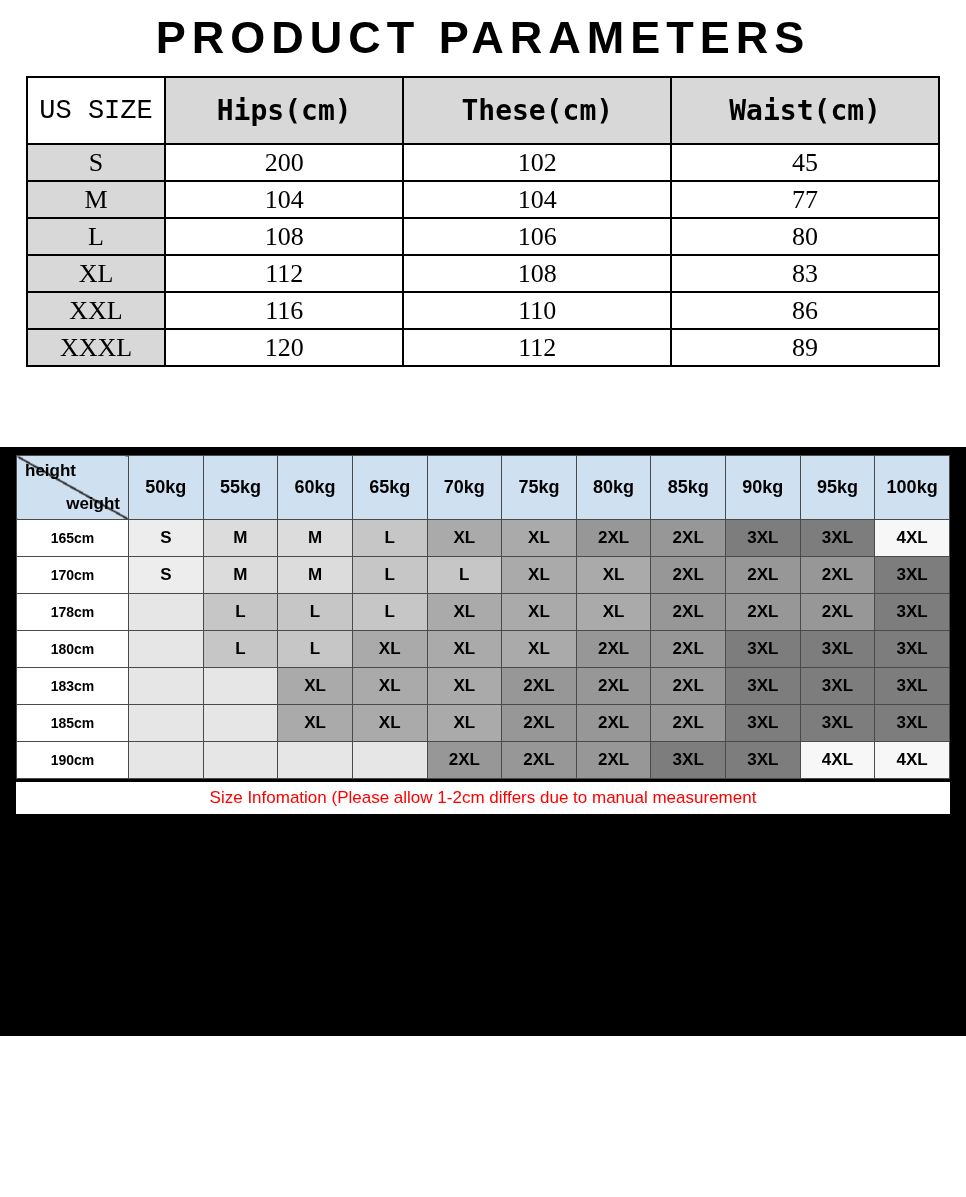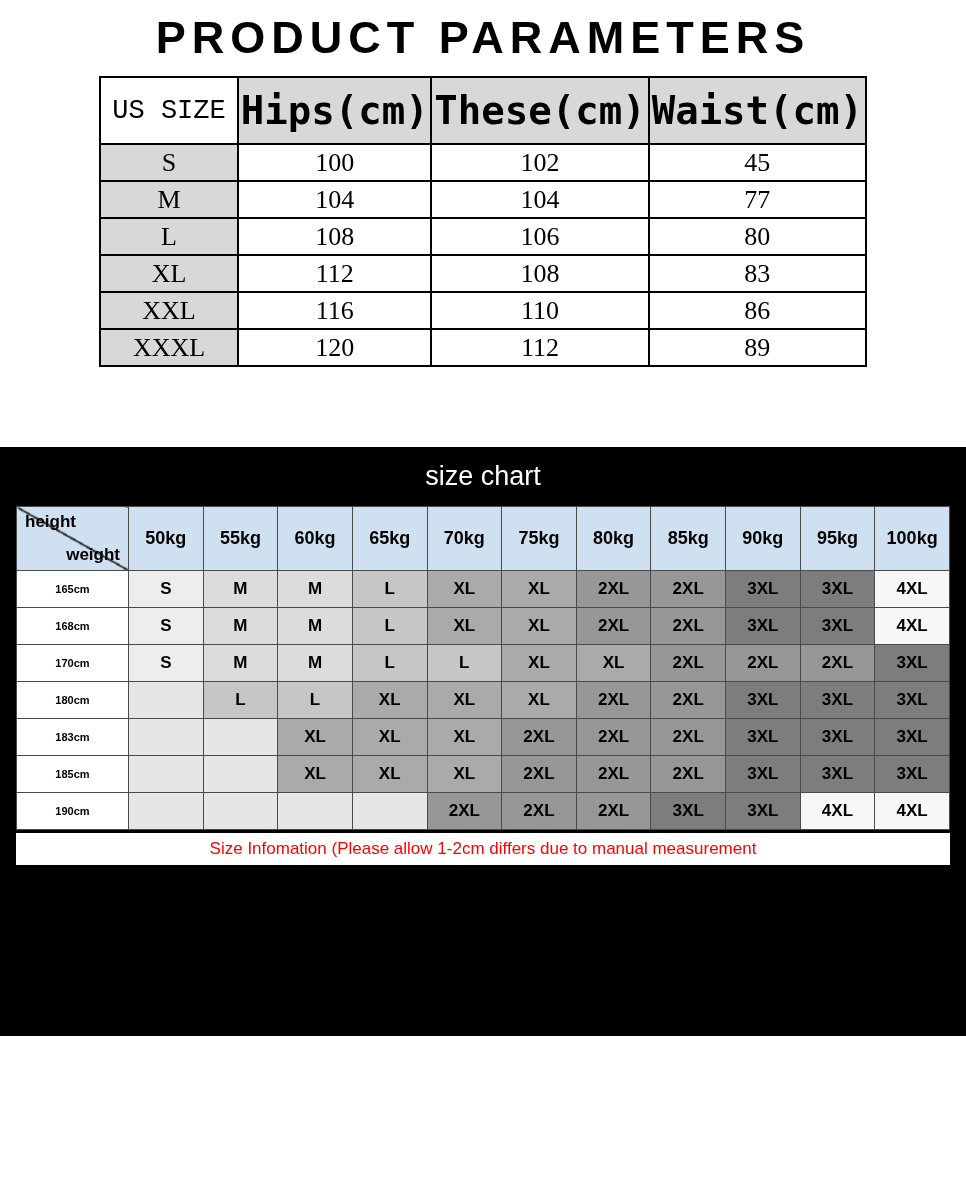--- a/index.html
+++ b/index.html
@@ -14,34 +14,34 @@
   .top { padding-top: 8px; }
   .main-title {
     font-family: "Liberation Sans", sans-serif;
     font-weight: 900;
     font-size: 45px;
     letter-spacing: 6px;
     text-align: center;
     margin: 4px 0 12px;
   }
   table.params {
-    width: 768px;
+    width: 914px;
     margin: 0 auto;
     border-collapse: collapse;
   }
   table.params th, table.params td {
     border: 2px solid #000;
     text-align: center;
   }
   table.params thead th {
     height: 67px;
     background: #d8d8d8;
     font-family: "DejaVu Sans Mono", monospace;
     font-weight: bold;
-    font-size: 39px;
+    font-size: 28px;
   }
   table.params thead th.us-size-th {
     background: #fff;
     font-family: "Liberation Mono", monospace;
     font-weight: normal;
     font-size: 27px;
     width: 138px;
   }
   table.params tbody td {
     height: 37px;
@@ -91,21 +91,21 @@
     position: relative;
     width: 112px;
     background:
       linear-gradient(to bottom left,
         transparent calc(50% - 1px), #333 calc(50% - 1px),
         #333 calc(50% + 1px), transparent calc(50% + 1px)),
       #cfe0f1;
   }
   .corner .c-top { position: absolute; top: 5px; left: 8px; font-size: 17px; }
   .corner .c-bottom { position: absolute; bottom: 5px; right: 8px; font-size: 17px; }
-  table.chart tbody th.hcell { background: #fff; height: 37px; font-size: 11px; }
+  table.chart tbody th.hcell { background: #fff; height: 37px; font-size: 14px; }
   table.chart tbody td { height: 37px; }
   .chart-footer {
     background: #fff;
     color: #ff0000;
     text-align: center;
     font-size: 17px;
     padding: 6px 0;
     margin-top: 3px;
   }
 </style>
@@ -120,21 +120,21 @@
       <tr id="params-head">
           <th class="us-size-th">US SIZE</th>
           <th>Hips(cm)</th>
           <th>These(cm)</th>
           <th>Waist(cm)</th>
         </tr>
     </thead>
     <tbody id="params-body">
         <tr>
           <td class="size-col">S</td>
-          <td>100</td>
+          <td>200</td>
           <td>102</td>
           <td>45</td>
         </tr>
         <tr>
           <td class="size-col">M</td>
           <td>104</td>
           <td>104</td>
           <td>77</td>
         </tr>
         <tr>
@@ -160,21 +160,20 @@
           <td>120</td>
           <td>112</td>
           <td>89</td>
         </tr>
       </tbody>
   </table>
 
 </div>
 
 <div class="panel">
-  <div class="panel-title">size chart</div>
 
   <table class="chart">
     <thead>
       <tr id="chart-head">
         <th class="corner">
           <span class="c-top">height</span>
           <span class="c-bottom">weight</span>
         </th>
       <th>50kg</th>
           <th>55kg</th>
@@ -198,48 +197,48 @@
           <td style="background: rgb(198, 198, 198);">L</td>
           <td style="background: rgb(170, 170, 170);">XL</td>
           <td style="background: rgb(170, 170, 170);">XL</td>
           <td style="background: rgb(151, 151, 151);">2XL</td>
           <td style="background: rgb(151, 151, 151);">2XL</td>
           <td style="background: rgb(125, 125, 125);">3XL</td>
           <td style="background: rgb(125, 125, 125);">3XL</td>
           <td style="background: rgb(247, 247, 247);">4XL</td>
         </tr>
         <tr>
-          <th class="hcell">168cm</th>
-          <td style="background: rgb(237, 237, 237);">S</td>
-          <td style="background: rgb(220, 220, 220);">M</td>
-          <td style="background: rgb(220, 220, 220);">M</td>
-          <td style="background: rgb(198, 198, 198);">L</td>
-          <td style="background: rgb(170, 170, 170);">XL</td>
-          <td style="background: rgb(170, 170, 170);">XL</td>
-          <td style="background: rgb(151, 151, 151);">2XL</td>
-          <td style="background: rgb(151, 151, 151);">2XL</td>
-          <td style="background: rgb(125, 125, 125);">3XL</td>
-          <td style="background: rgb(125, 125, 125);">3XL</td>
-          <td style="background: rgb(247, 247, 247);">4XL</td>
-        </tr>
-        <tr>
           <th class="hcell">170cm</th>
           <td style="background: rgb(237, 237, 237);">S</td>
           <td style="background: rgb(220, 220, 220);">M</td>
           <td style="background: rgb(220, 220, 220);">M</td>
           <td style="background: rgb(198, 198, 198);">L</td>
           <td style="background: rgb(198, 198, 198);">L</td>
           <td style="background: rgb(170, 170, 170);">XL</td>
           <td style="background: rgb(170, 170, 170);">XL</td>
           <td style="background: rgb(151, 151, 151);">2XL</td>
           <td style="background: rgb(151, 151, 151);">2XL</td>
           <td style="background: rgb(151, 151, 151);">2XL</td>
           <td style="background: rgb(125, 125, 125);">3XL</td>
         </tr>
         <tr>
+          <th class="hcell">178cm</th>
+          <td style="background: rgb(230, 230, 230);"></td>
+          <td style="background: rgb(198, 198, 198);">L</td>
+          <td style="background: rgb(198, 198, 198);">L</td>
+          <td style="background: rgb(198, 198, 198);">L</td>
+          <td style="background: rgb(170, 170, 170);">XL</td>
+          <td style="background: rgb(170, 170, 170);">XL</td>
+          <td style="background: rgb(170, 170, 170);">XL</td>
+          <td style="background: rgb(151, 151, 151);">2XL</td>
+          <td style="background: rgb(151, 151, 151);">2XL</td>
+          <td style="background: rgb(151, 151, 151);">2XL</td>
+          <td style="background: rgb(125, 125, 125);">3XL</td>
+        </tr>
+        <tr>
           <th class="hcell">180cm</th>
           <td style="background: rgb(230, 230, 230);"></td>
           <td style="background: rgb(198, 198, 198);">L</td>
           <td style="background: rgb(198, 198, 198);">L</td>
           <td style="background: rgb(170, 170, 170);">XL</td>
           <td style="background: rgb(170, 170, 170);">XL</td>
           <td style="background: rgb(170, 170, 170);">XL</td>
           <td style="background: rgb(151, 151, 151);">2XL</td>
           <td style="background: rgb(151, 151, 151);">2XL</td>
           <td style="background: rgb(125, 125, 125);">3XL</td>

